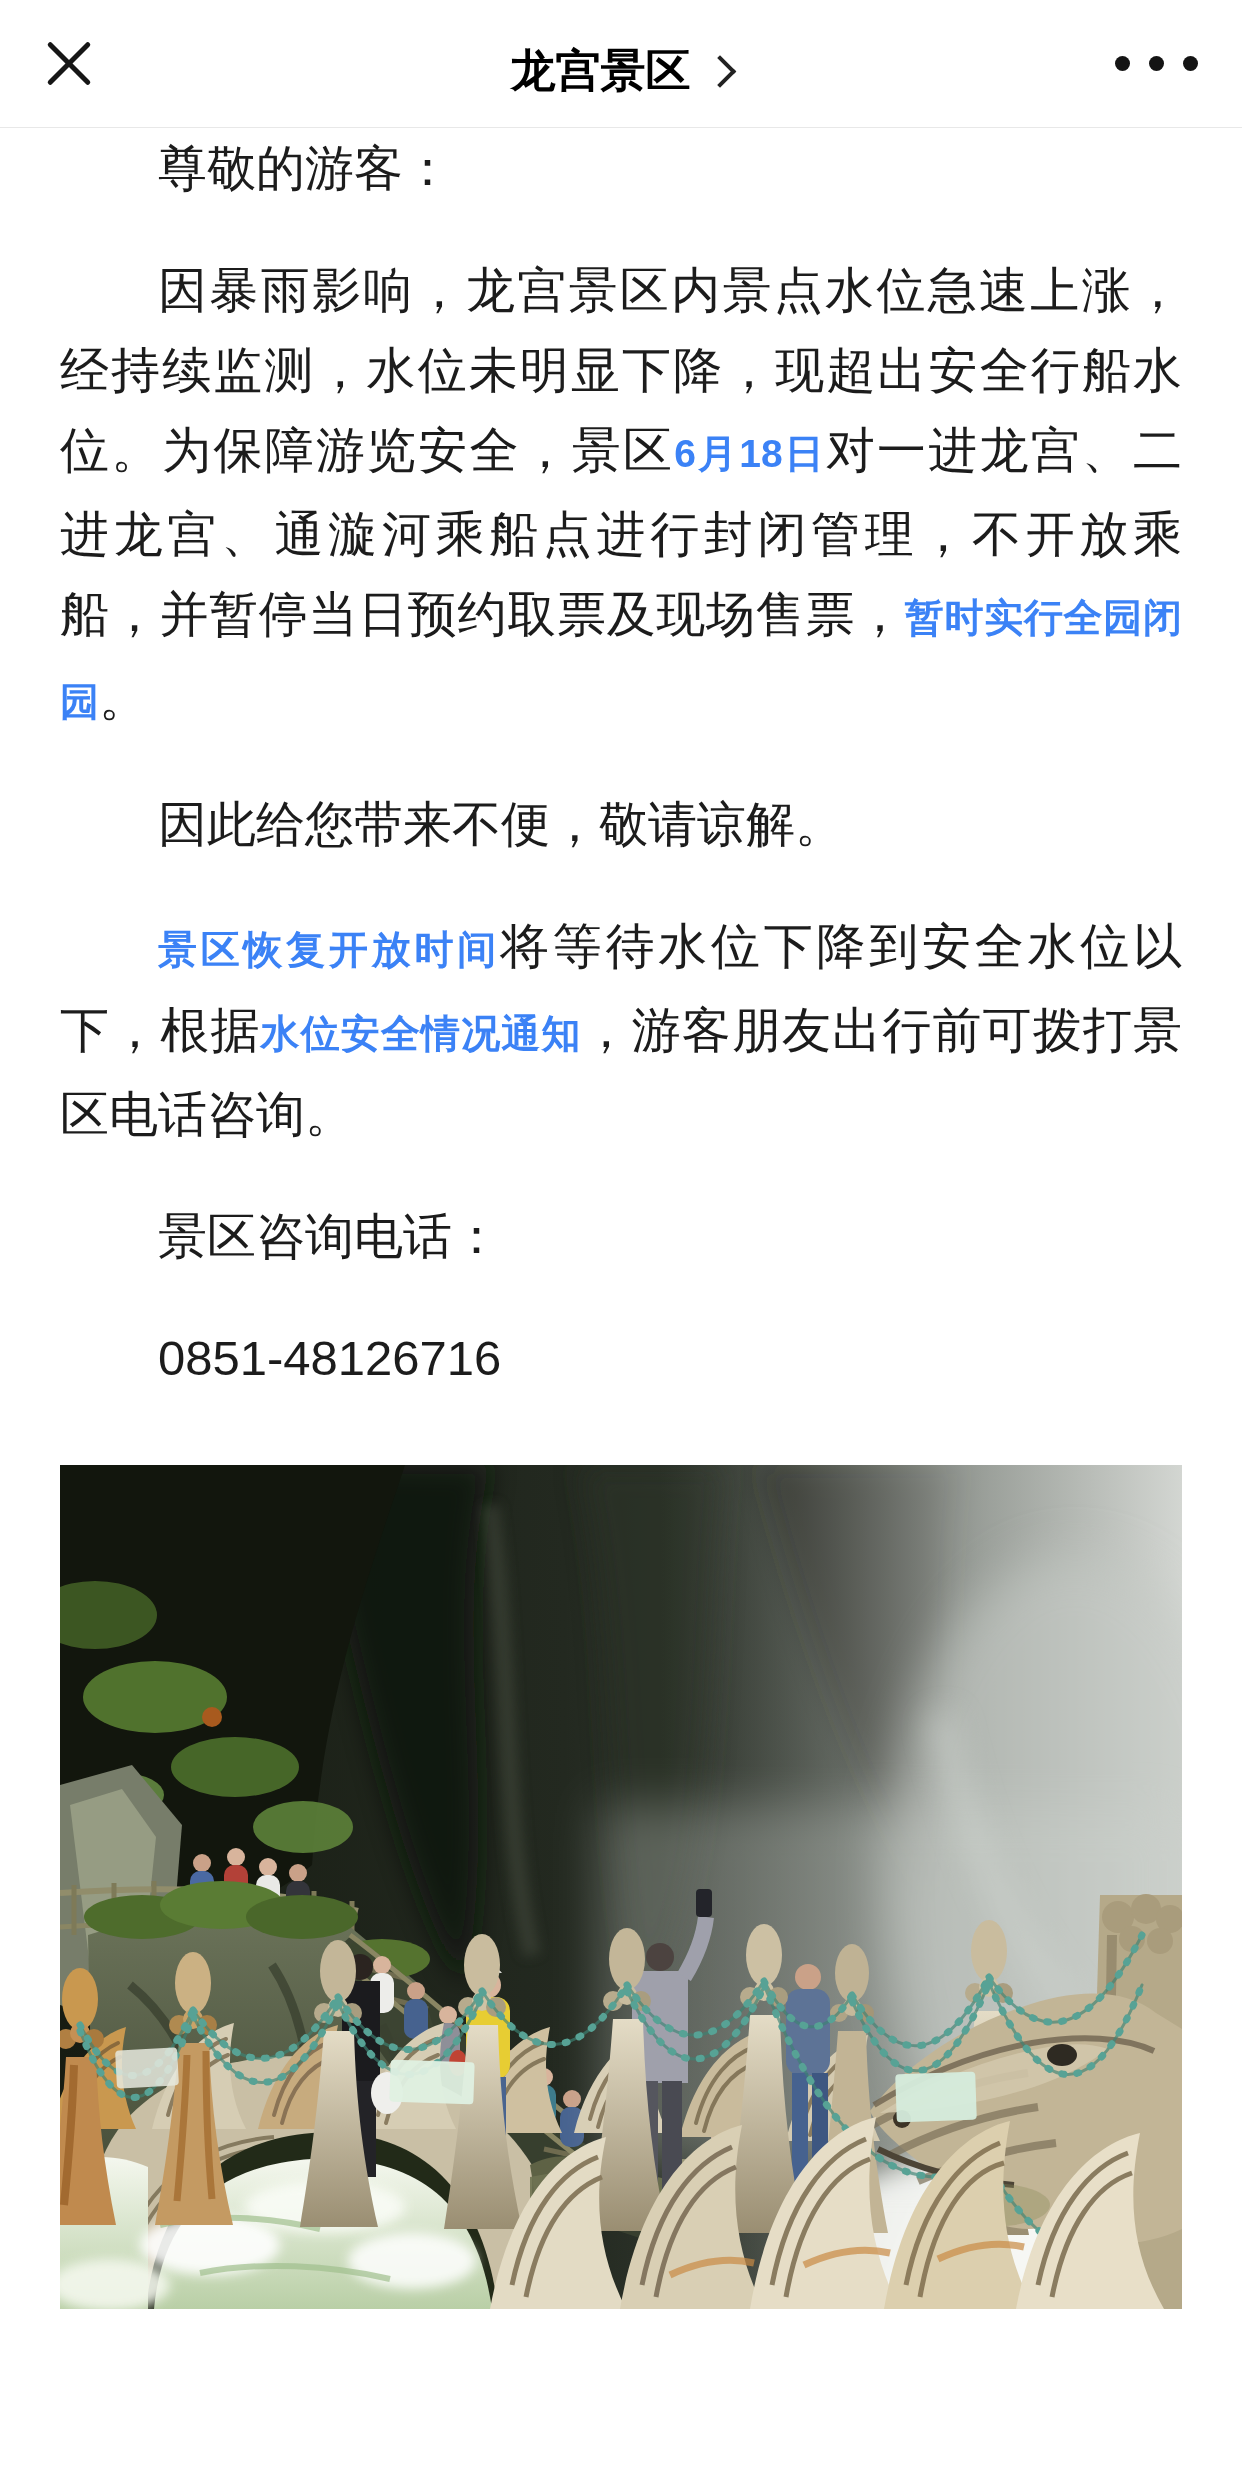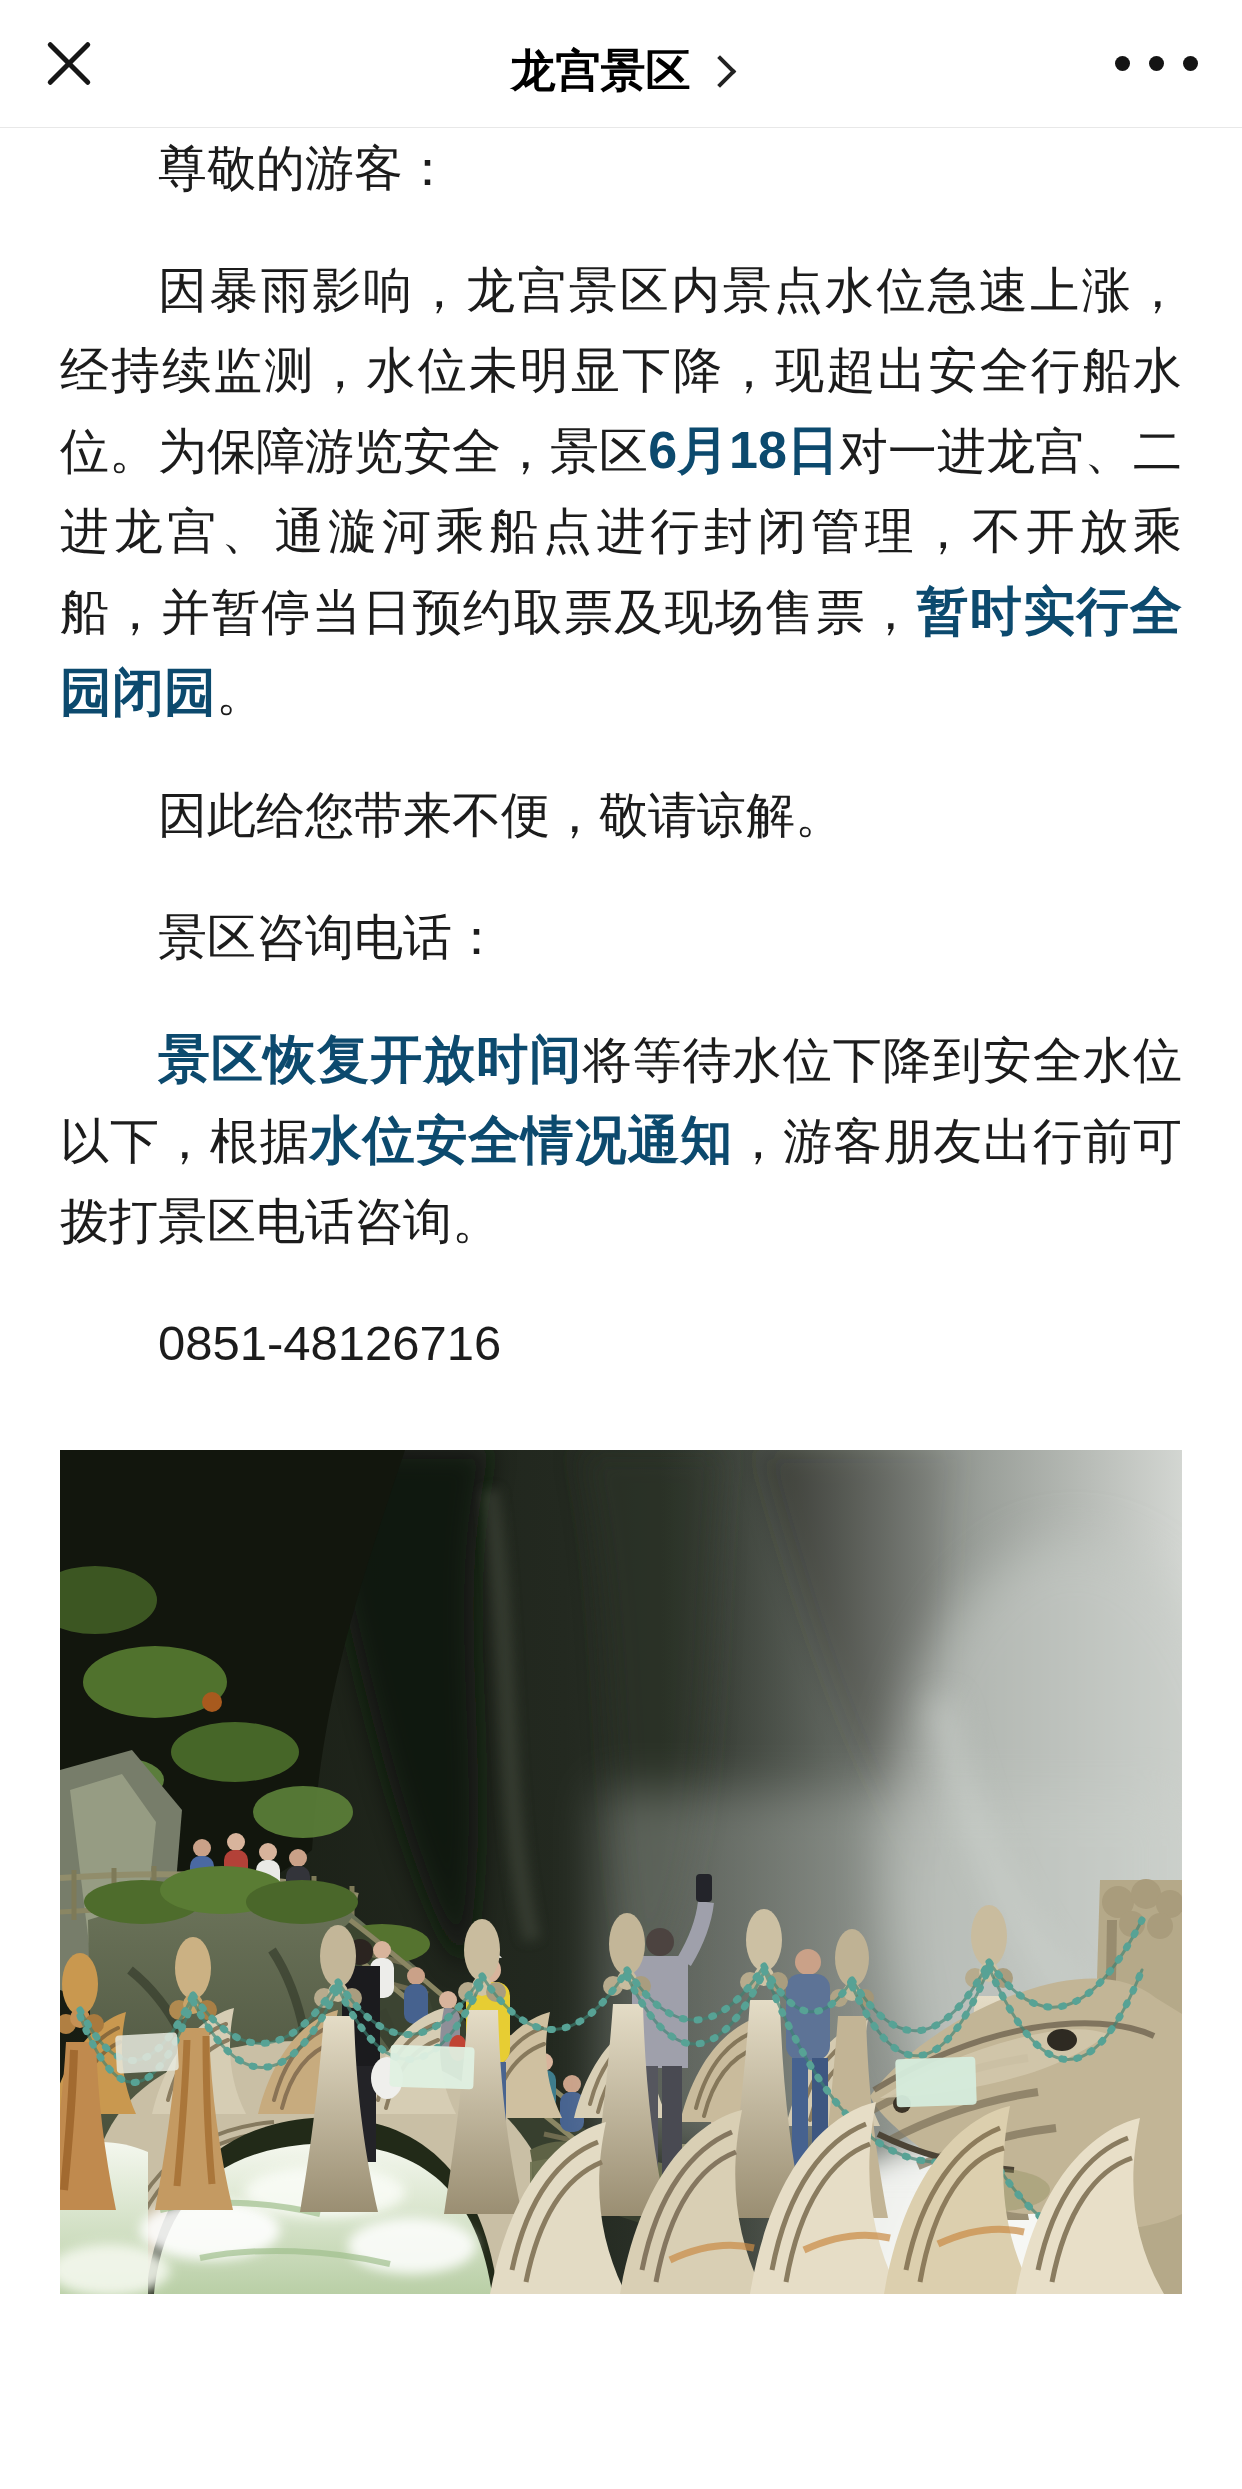--- a/index.html
+++ b/index.html
@@ -17,21 +17,21 @@
     display:flex;align-items:center;font-size:45px;font-weight:600;color:#000;white-space:nowrap;cursor:pointer;}
   .chev{display:inline-block;width:19px;height:19px;border-top:4px solid #222;border-right:4px solid #222;
     transform:rotate(45deg);margin-left:18px;margin-top:2px;}
   .more{position:absolute;right:44px;top:56px;display:flex;gap:19px;cursor:pointer;}
   .more i{width:15px;height:15px;border-radius:50%;background:#141414;}
   
   .article{padding:0 60px;}
   h1.notice{font-size:58px;line-height:66px;font-weight:700;color:#000;text-align:center;
     letter-spacing:4px;margin:15px 0 120px;}
   .article p{font-size:49px;line-height:80px;margin:0 0 42px;text-indent:2em;color:#1c1c1c;text-align:justify;}
-  .article b{font-weight:700;font-size:52px;color:#0c4a6e;}
+  .article b{font-weight:700;font-size:39px;color:#3b82f6;}
   .p-phone{margin-bottom:67px !important;}
   
   .photo{width:1122px;height:844px;overflow:hidden;background:#20251c;}
   .photo svg{display:block;}
 </style>
 </head>
 <body>
 
 <header class="titlebar">
   <div class="close"></div>
@@ -47,23 +47,23 @@
 </header>
 
 <main class="article">
 
   <p><span>尊敬的游客：</span></p>
 
   <p><span>因暴雨影响，龙宫景区内景点水位急速上涨，经持续监测，水位未明显下降，现超出安全行船水位。为保障游览安全，景区</span><b>6月18日</b><span>对一进龙宫、二进龙宫、通漩河乘船点进行封闭管理，不开放乘船，并暂停当日预约取票及现场售票，</span><b>暂时实行全园闭园</b><span>。</span></p>
 
   <p><span>因此给您带来不便，敬请谅解。</span></p>
 
+  <p><b>景区恢复开放时间</b><span>将等待水位下降到安全水位以下，根据</span><b>水位安全情况通知</b><span>，游客朋友出行前可拨打景区电话咨询。</span></p>
+
   <p><span>景区咨询电话：</span></p>
-
-  <p><b>景区恢复开放时间</b><span>将等待水位下降到安全水位以下，根据</span><b>水位安全情况通知</b><span>，游客朋友出行前可拨打景区电话咨询。</span></p>
 
   <p class="p-phone">0851-48126716</p>
 
   <div class="photo">
   <svg viewBox="0 0 1122 844" width="1122" height="844" xmlns="http://www.w3.org/2000/svg">
     <defs>
       <linearGradient id="gCave" x1="0" y1="0" x2="1" y2="0">
         <stop offset="0" stop-color="#171c12"></stop>
             <stop offset=".45" stop-color="#232920"></stop>
         <stop offset=".72" stop-color="#3c423a"></stop>

